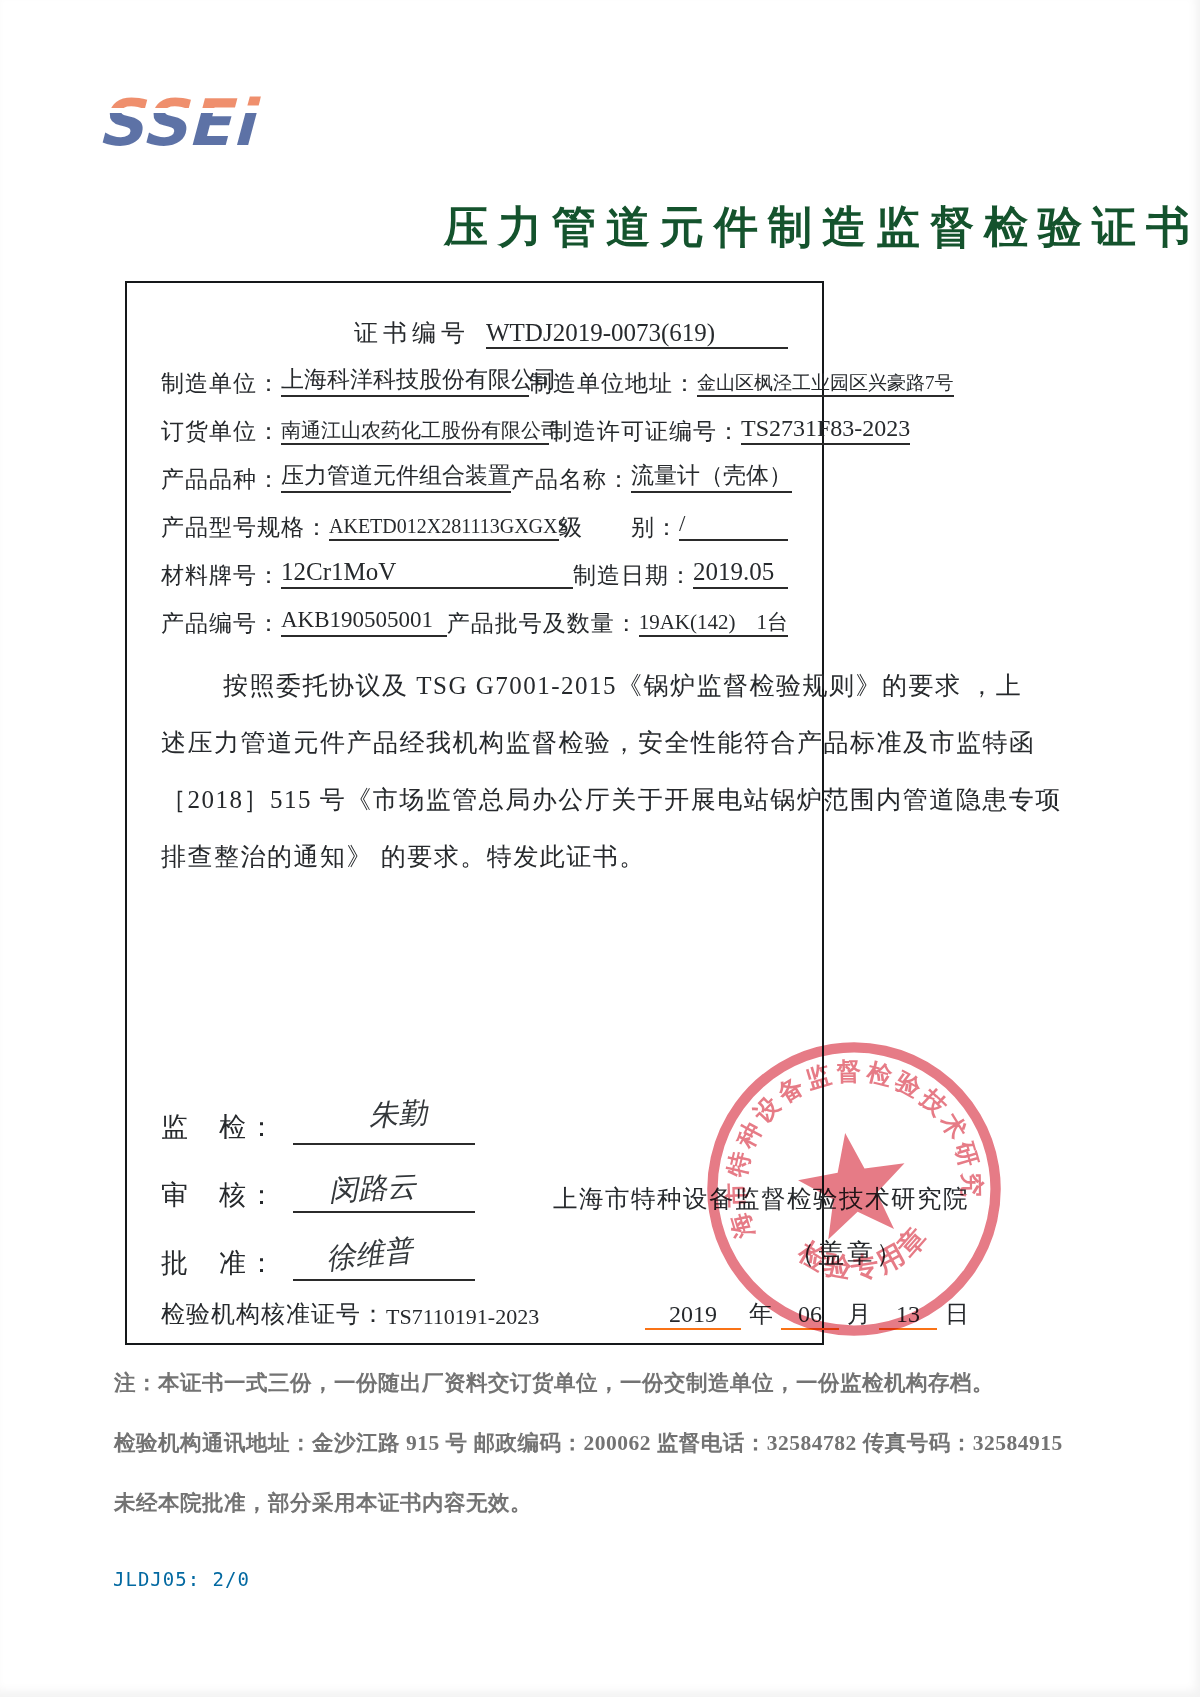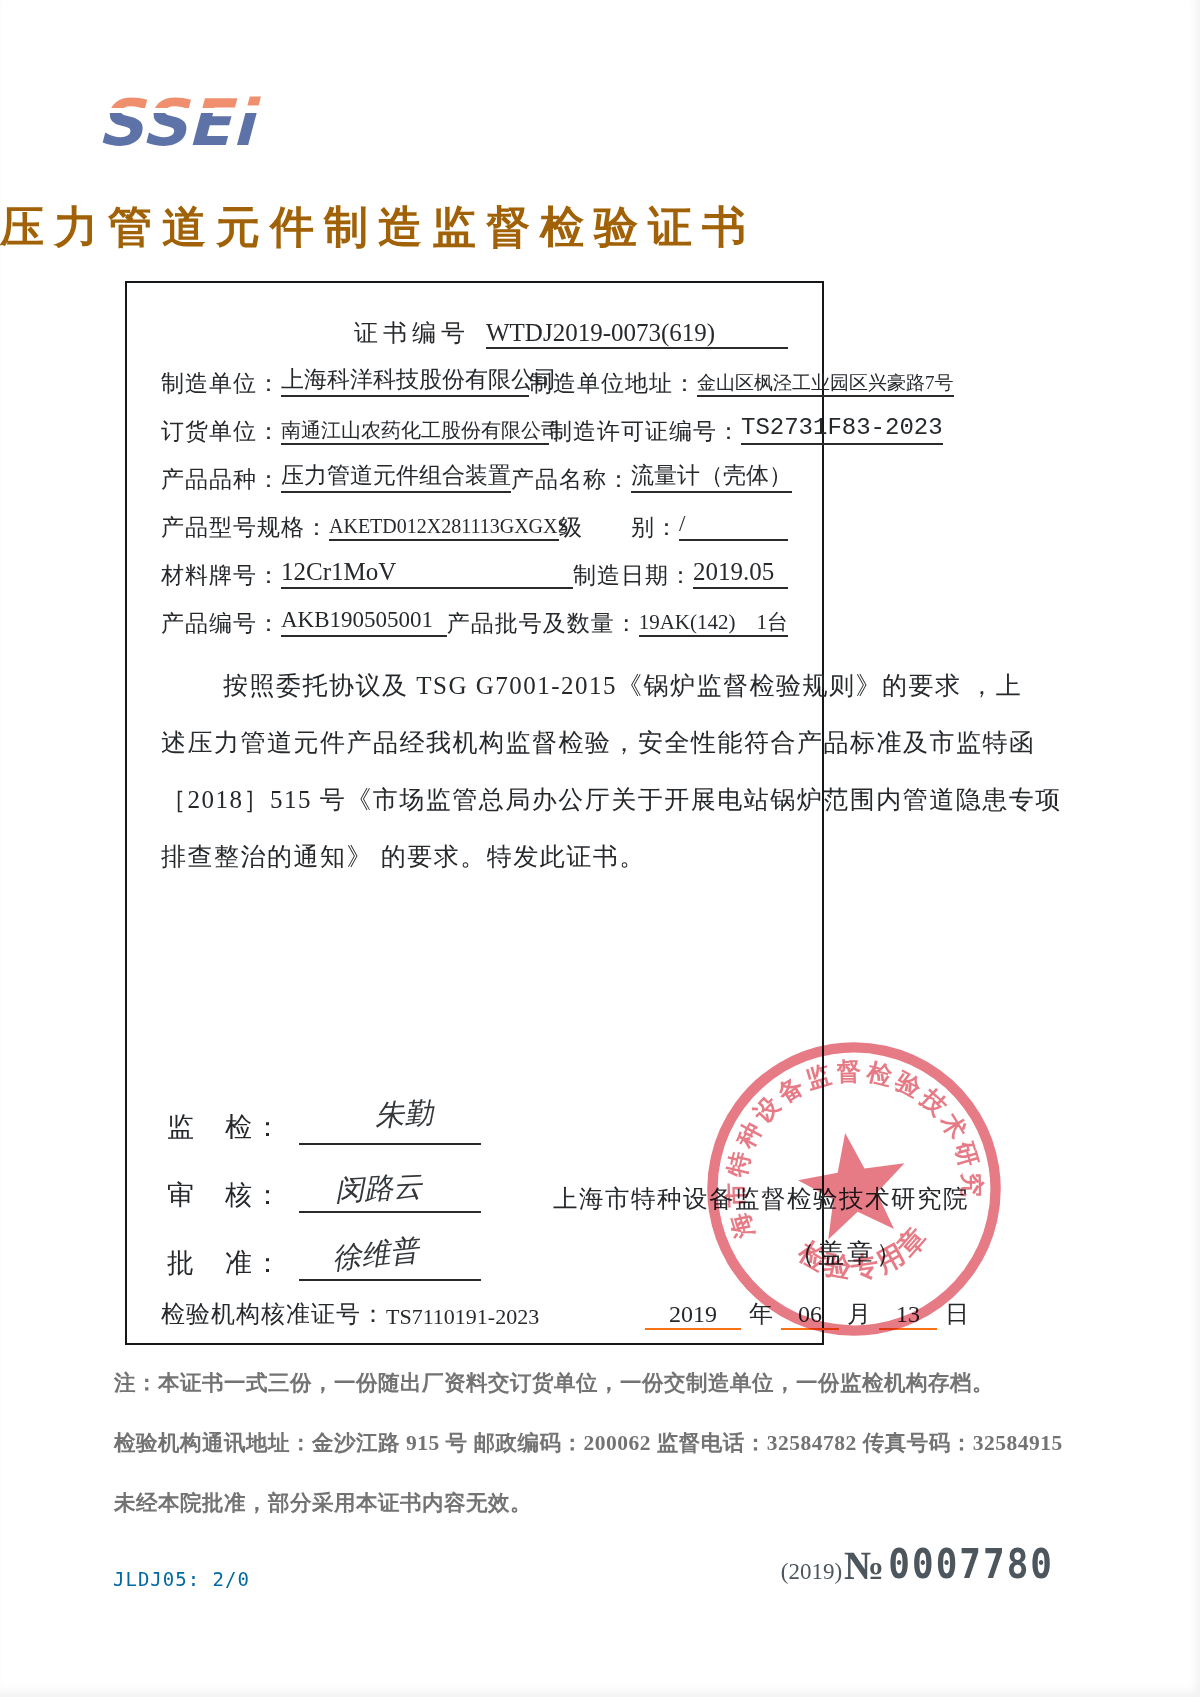--- a/index.html
+++ b/index.html
@@ -13,43 +13,43 @@
         box-shadow:inset -4px -6px 10px rgba(0,0,0,.05);}
 
   
   .logo{position:absolute;left:103px;top:86px;
         font-family:"DejaVu Sans",sans-serif;font-weight:900;font-style:italic;
         font-size:64px;letter-spacing:0px;transform:skewX(-4deg);
         background:linear-gradient(180deg,var(--logo-orange) 0%,var(--logo-orange) 30%,#ffffff 30%,#ffffff 37%,var(--logo-blue) 37%,var(--logo-blue) 100%);
         -webkit-background-clip:text;background-clip:text;color:transparent;}
 
   
-  .title{position:absolute;top:198px;left:0;width:100%;text-align:left;
-         font-size:44px;font-weight:bold;letter-spacing:10px;color:#a16207;}
+  .title{position:absolute;top:198px;left:0;width:100%;text-align:right;
+         font-size:44px;font-weight:bold;letter-spacing:10px;color:#14532d;}
 
   
   .main-box{position:absolute;left:125px;top:281px;width:699px;height:1064px;
             border:2px solid #15181a;padding:0 34px;font-size:23px;}
 
   .u{border-bottom:2px solid #2b2b2b;text-align:left;white-space:nowrap;overflow:visible;}
 
   .cert-row{display:flex;justify-content:flex-end;align-items:flex-end;margin-top:24px;height:42px;}
   .cert-row .lbl{margin-right:16px;letter-spacing:5px;font-size:24px;}
   .cert-row .val{width:302px;font-size:25px;}
 
   .frow{display:flex;align-items:flex-end;height:48px;}
   .frow .lbl{white-space:pre;letter-spacing:1px;line-height:1.15;}
   .frow .u{line-height:1.25;}
   .grow{flex:1 1 auto;}
 
   .para{margin-top:20px;}
   .pline{height:57px;display:flex;align-items:center;font-size:25px;letter-spacing:1.5px;white-space:nowrap;}
   .pline.first{padding-left:62px;}
 
-  .sigs{position:absolute;left:40px;top:818px;}
+  .sigs{position:absolute;left:34px;top:818px;}
   .sig-row{display:flex;align-items:flex-end;margin-bottom:24px;height:44px;}
   .sig-lbl{font-size:27px;width:132px;letter-spacing:2px;}
   .sig-line{width:182px;border-bottom:2px solid #2b2b2b;position:relative;height:44px;}
   .sig-name{position:absolute;bottom:2px;font-size:29px;font-style:italic;color:#33373a;
             transform:rotate(-3deg);white-space:nowrap;font-family:"DejaVu Serif",serif;}
   .sig-name.n0{left:42%;bottom:8px;}
   .sig-name.n1{left:20%;bottom:2px;}
   .sig-name.n2{left:18%;bottom:4px;transform:rotate(-6deg);}
 
   .inst{position:absolute;left:426px;top:899px;font-size:24.5px;letter-spacing:1.5px;white-space:nowrap;}
@@ -106,21 +106,21 @@
       <span class="lbl">制造单位：</span>
       <span class="u" style="width:248px;">上海科洋科技股份有限公司</span>
       <span class="lbl">制造单位地址：</span>
       <span class="u grow" style="font-size:19px;">金山区枫泾工业园区兴豪路7号</span>
     </div>
 
     <div class="frow">
       <span class="lbl">订货单位：</span>
       <span class="u" style="width:268px;font-size:20px;">南通江山农药化工股份有限公司</span>
       <span class="lbl">制造许可证编号：</span>
-      <span class="u grow" style="font-size:24px;font-family:Liberation Mono, monospace;">TS2731F83-2023</span>
+      <span class="u grow" style="font-size:24px;">TS2731F83-2023</span>
     </div>
 
     <div class="frow">
       <span class="lbl">产品品种：</span>
       <span class="u" style="width:240px;">压力管道元件组合装置</span>
       <span class="lbl">产品名称：</span>
       <span class="u grow">流量计（壳体）</span>
     </div>
 
     <div class="frow">
@@ -206,19 +206,14 @@
   </svg>
 
   <div class="notes">
     <div class="note-line">注：本证书一式三份，一份随出厂资料交订货单位，一份交制造单位，一份监检机构存档。</div>
     <div class="note-line">检验机构通讯地址：金沙江路 915 号 邮政编码：200062 监督电话：32584782 传真号码：32584915</div>
     <div class="note-line">未经本院批准，部分采用本证书内容无效。</div>
   </div>
 
   <div class="form-no">JLDJ05: 2/0</div>
 
-  <div class="serial">
-    <span class="serial-year">(2019)</span>
-    <span class="serial-mark">№</span>
-    <span class="serial-digits">0007780</span>
-  </div>
 
 </div>
 
 </body></html>

